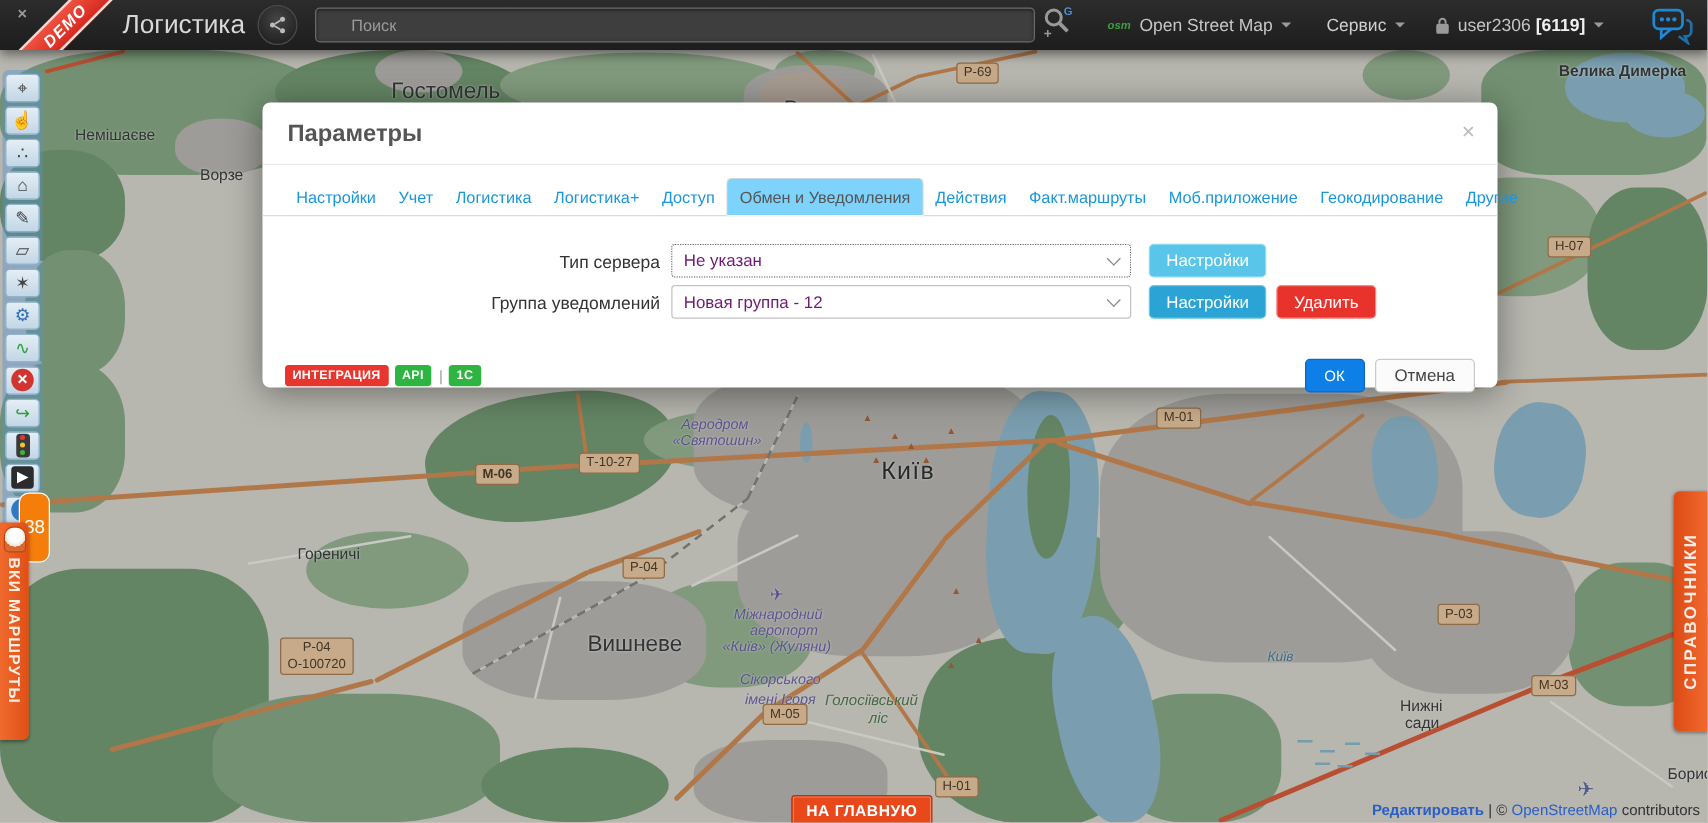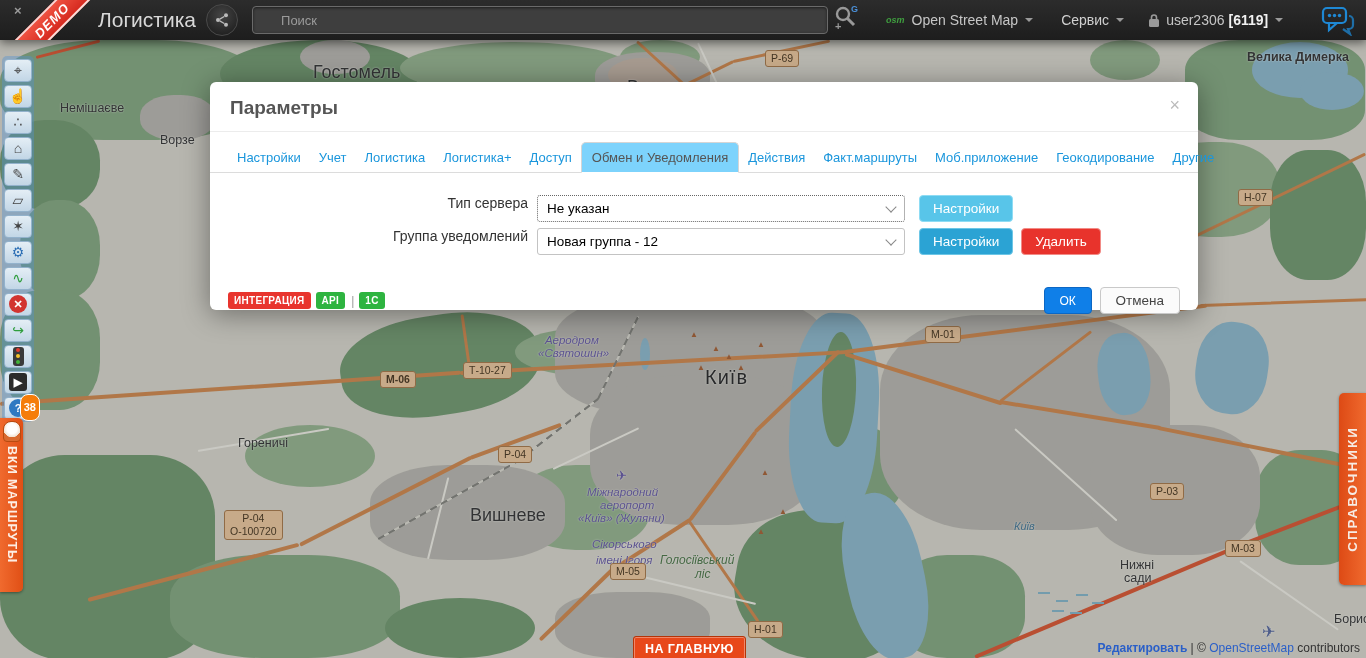--- a/index.html
+++ b/index.html
@@ -67,22 +67,22 @@
 
   
   .map-toolbar{position:absolute;left:2px;top:56px;width:30px;z-index:20;background:rgba(80,145,210,.4);
     border-radius:5px;padding:1px;display:flex;flex-direction:column;align-items:center}
   .tool-tile{position:relative;width:28px;height:23px;margin:1.5px 0;box-sizing:border-box;
     background:linear-gradient(#e4eef5,#c2d6e6);border:1px solid #93b2cc;border-radius:4px;
     display:flex;align-items:center;justify-content:center;cursor:pointer}
   .glyph{font-size:14px;color:#444;line-height:1}
   .in-circle{width:18px;height:18px;border-radius:50%;color:#fff;font-size:11px;font-weight:bold;
     display:flex;align-items:center;justify-content:center}
-  .tool-badge{position:absolute;top:-4px;right:-9px;background:#f57d0a;color:#fff;font-size:11px;font-weight:bold;
-    border-radius:8px;padding:6px 3px;line-height:1.2;border:1px solid #fff;z-index:2}
+  .tool-badge{position:absolute;top:-4px;right:-9px;background:#f57d0a;color:#fff;font-size:15px;font-weight:normal;
+    border-radius:8px;padding:18px 3px;line-height:1.2;border:1px solid #fff;z-index:2}
   .traffic-light{width:11px;height:19px;background:#3a3a3a;border-radius:3px;display:flex;flex-direction:column;
     align-items:center;justify-content:space-evenly}
   .traffic-light span{width:4px;height:4px;border-radius:50%}
   .tl-r{background:#e23a2e}.tl-y{background:#f5c32a}.tl-g{background:#41b53a}
 
   
   .left-ribbon{position:absolute;left:0;top:418px;width:23px;height:174px;z-index:20;cursor:pointer;
     background:linear-gradient(90deg,#f06a2e,#e04f15);border-radius:0 5px 5px 0;
     display:flex;flex-direction:column;align-items:center;padding-top:3px;box-sizing:border-box;
     box-shadow:0 1px 3px rgba(0,0,0,.4)}
@@ -100,25 +100,25 @@
   .modal{position:absolute;left:210px;top:82px;width:988px;height:228px;z-index:100;background:#fff;
     border-radius:6px;box-shadow:0 4px 28px rgba(0,0,0,.4);font-size:14px;color:#333}
   .modal-header{padding:15px 20px 12px;font-size:19px;font-weight:bold;color:#555;
     border-bottom:1px solid #ececec;position:relative}
   .modal-close{position:absolute;right:18px;top:13px;color:#bbb;font-size:18px;font-weight:normal;cursor:pointer}
   .tab-bar{display:flex;align-items:flex-end;padding:10px 18px 0;border-bottom:1px solid #dcdcdc;white-space:nowrap}
   .tab{display:block;color:#1a96dc;font-size:13px;padding:7px 9px;text-decoration:none;cursor:pointer}
   .tab.active{color:#555;background:#7dd3fc;border:1px solid #d5d5d5;border-bottom:1px solid #fff;
     border-radius:5px 5px 0 0;margin-bottom:-1px;padding:7px 10px}
   .modal-body{padding:22px 18px 0 0}
-  .form-row{display:flex;align-items:flex-start;margin-bottom:6px}
+  .form-row{display:flex;align-items:center;margin-bottom:6px}
   .form-label{flex:0 0 318px;text-align:right;padding-right:9px;font-size:14px;color:#333}
   .select{width:368px;height:27px;box-sizing:border-box;border:1px solid #c3c3c3;border-radius:3px;
     display:flex;align-items:center;justify-content:space-between;padding:0 9px;background:#fff;
-    font-size:13.5px;color:#000000;cursor:pointer;margin-right:14px}
+    font-size:13.5px;color:#701a75;cursor:pointer;margin-right:14px}
   .select.dotted{border:1px dotted #666}
   .chev{width:7px;height:7px;border-right:1.6px solid #888;border-bottom:1.6px solid #888;
     transform:rotate(45deg);margin-top:-4px}
   .btn{height:27px;padding:0 13px;border-radius:4px;font-size:13.5px;color:#fff;border:1px solid transparent;
     cursor:pointer;margin-right:8px;font-family:inherit}
   .btn.cyan-light{background:#58c5e9;border-color:#8edcf4}
   .btn.cyan{background:#2ba3d4;border-color:#6cc6e6}
   .btn.red{background:#e8332c;border-color:#f28b86}
   .modal-footer{display:flex;align-items:center;margin-top:20px;padding:12px 18px 14px}
   .badge{color:#fff;font-size:10px;font-weight:bold;padding:3px 6px;border-radius:3px;

